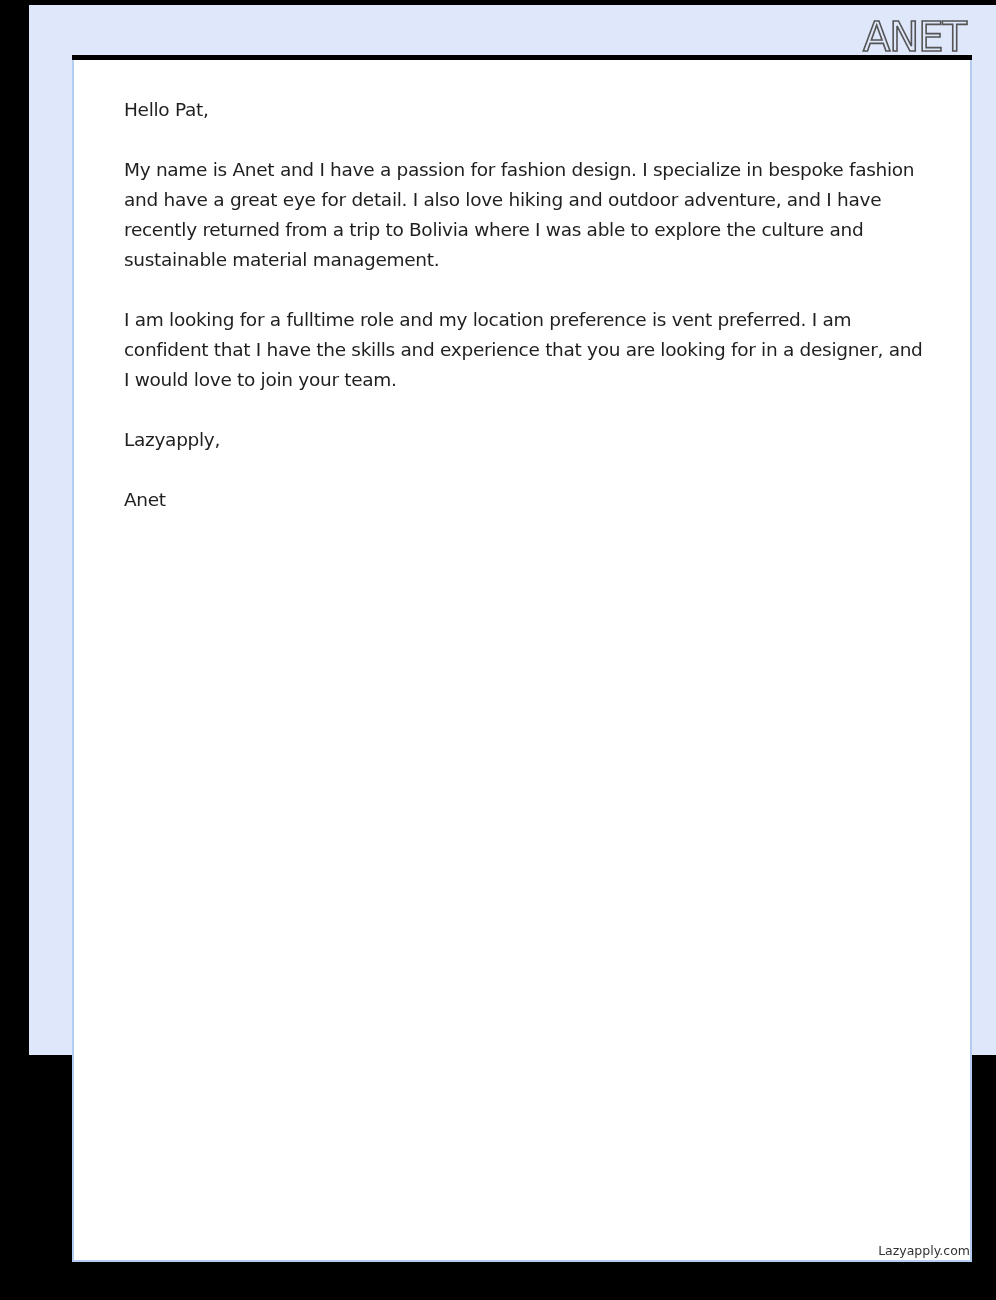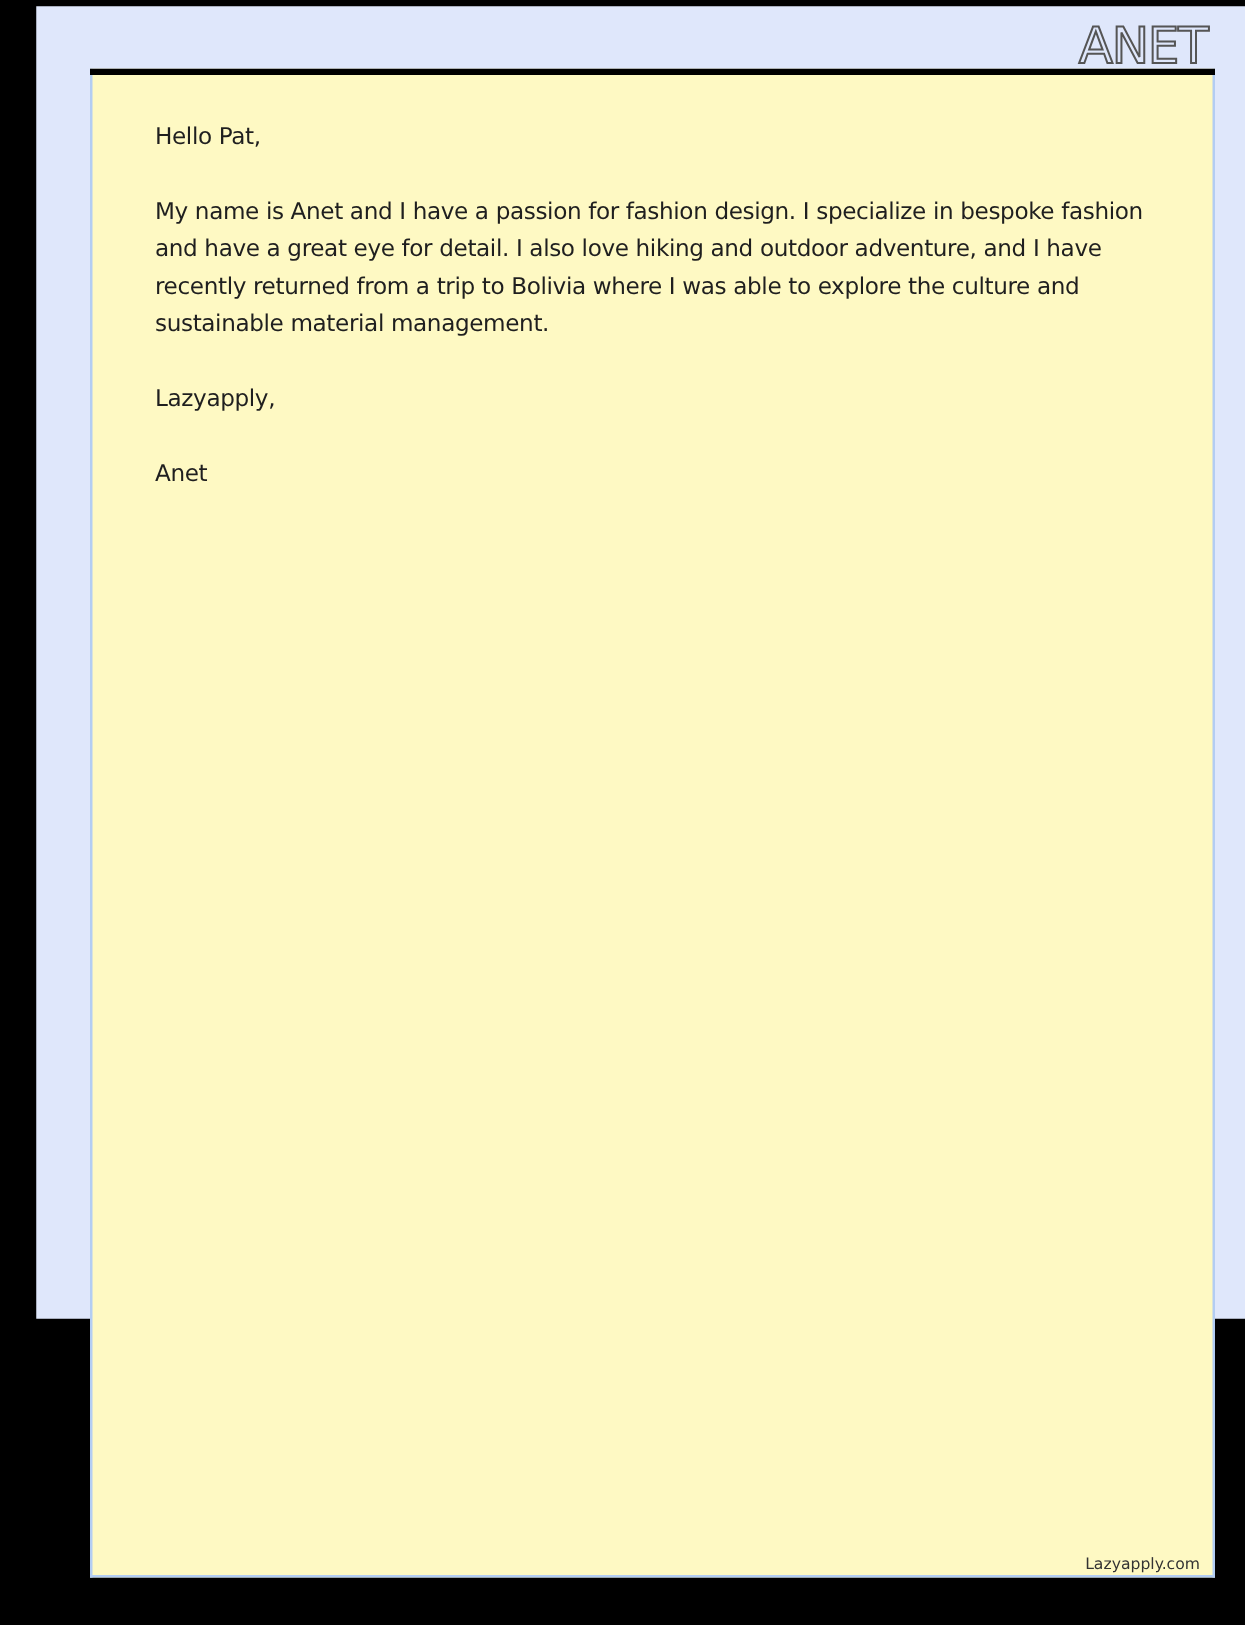--- a/index.html
+++ b/index.html
@@ -33,21 +33,21 @@
       color: #dfe7fb;
       -webkit-text-stroke: 1.6px #555;
       font-weight: normal;
     }
     .paper {
       position: absolute;
       left: 43px;
       top: 50px;
       width: 896px;
       height: 1205px;
-      background: #fef9c3;
+      background: #ffffff;
       border-left: 2px solid #b3cdf3;
       border-right: 2px solid #b3cdf3;
       border-bottom: 2px solid #b3cdf3;
     }
     .top-rule {
       position: absolute;
       left: 43px;
       top: 50px;
       width: 900px;
       height: 5px;
@@ -71,36 +71,37 @@
     }
     .letter p.signature {
       margin-bottom: 10px;
     }
     .letter .date {
       color: #2e86de;
       margin: 0;
     }
     .footer-credit {
       position: absolute;
-      right: 10px;
+      right: 0;
       bottom: 2px;
       font-size: 12.5px;
       color: #333;
     }
   </style>
 </head>
 <body>
 
 <div class="frame">
   <div class="brand-name">ANET</div>
 
   <div class="paper">
     <div class="letter">
       <p>Hello Pat,</p>
       <p>My name is Anet and I have a passion for fashion design. I specialize in bespoke fashion and have a great eye for detail. I also love hiking and outdoor adventure, and I have recently returned from a trip to Bolivia where I was able to explore the culture and sustainable material management.</p>
+      <p>I am looking for a fulltime role and my location preference is vent preferred. I am confident that I have the skills and experience that you are looking for in a designer, and I would love to join your team.</p>
       <p class="signoff">Lazyapply,</p>
       <p class="signature">Anet</p>
     </div>
     <div class="footer-credit">Lazyapply.com</div>
   </div>
 
   <div class="top-rule"></div>
 </div>
 
 </body></html>

